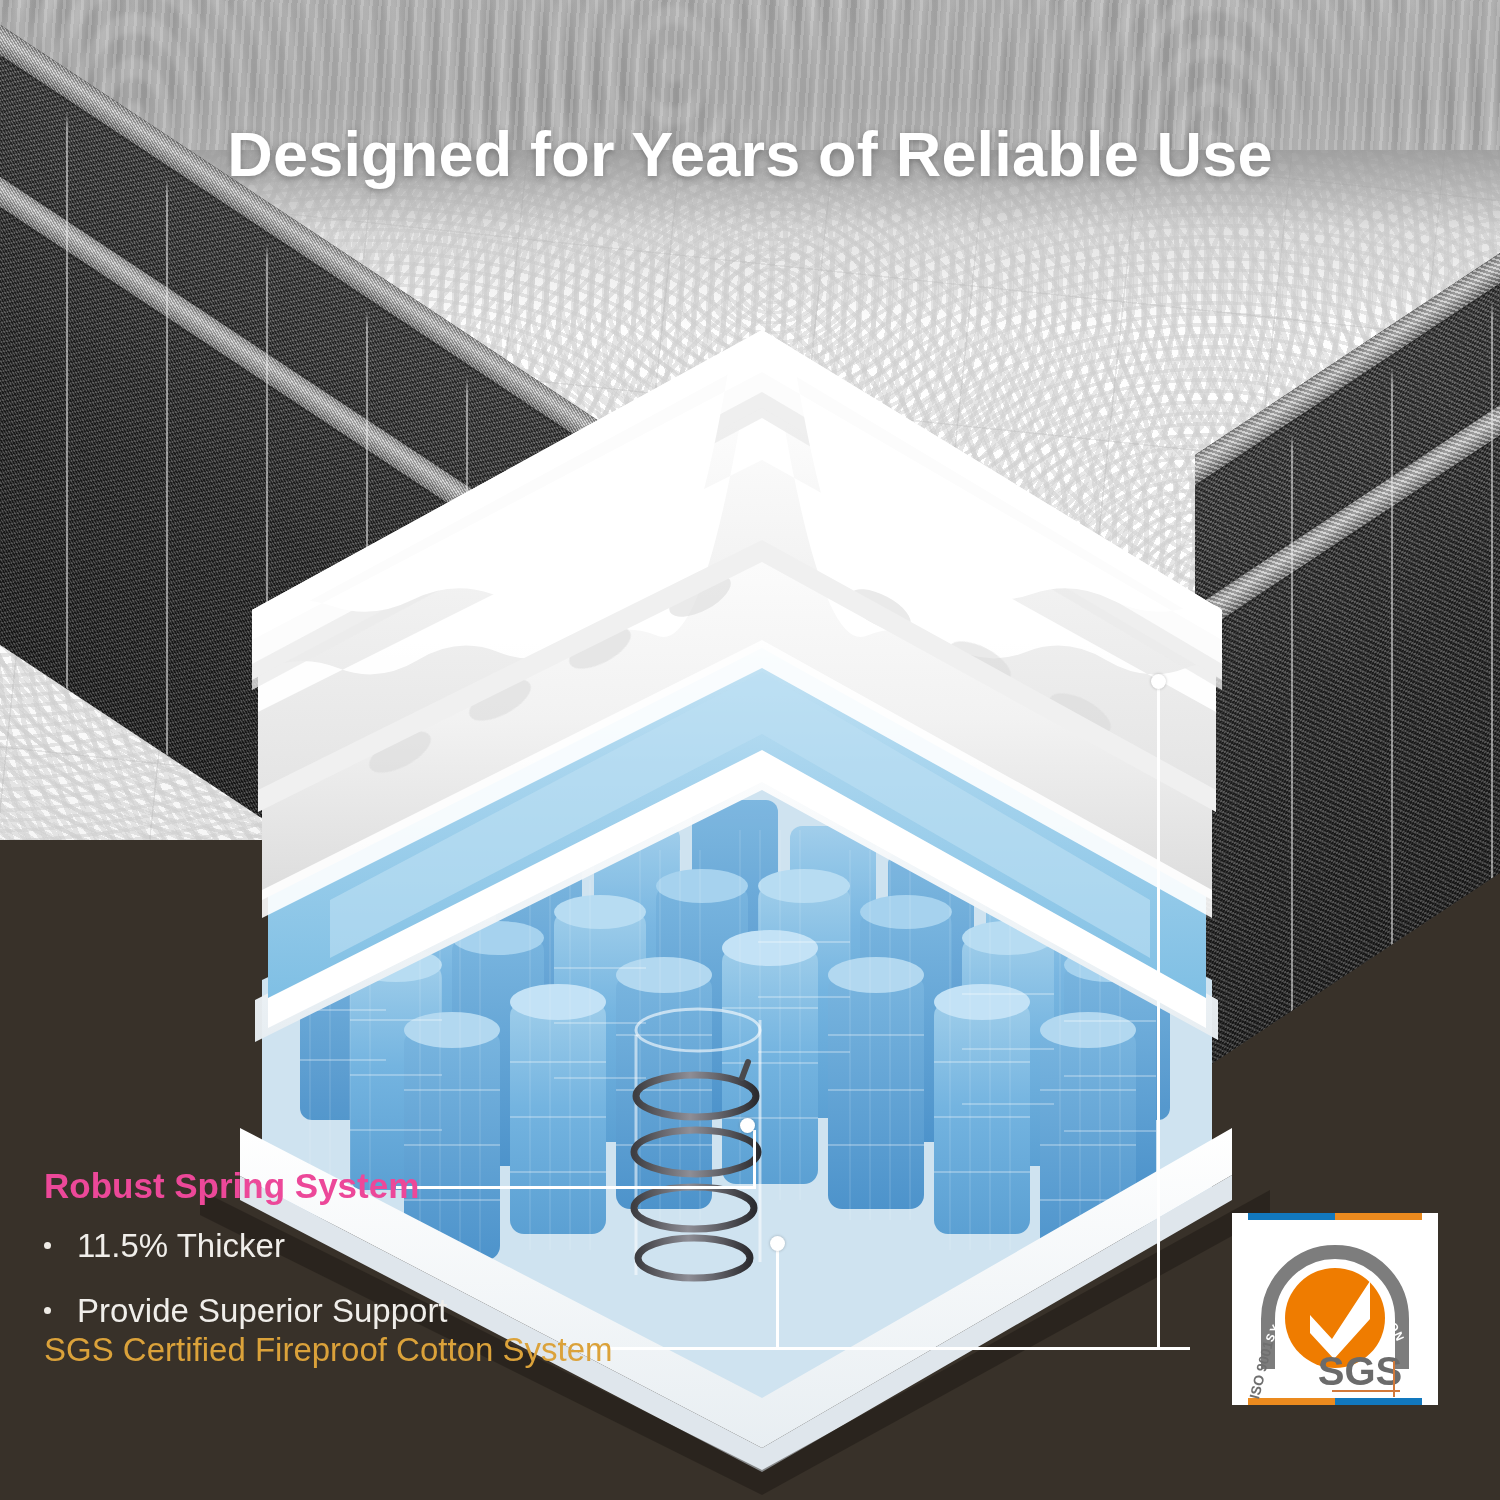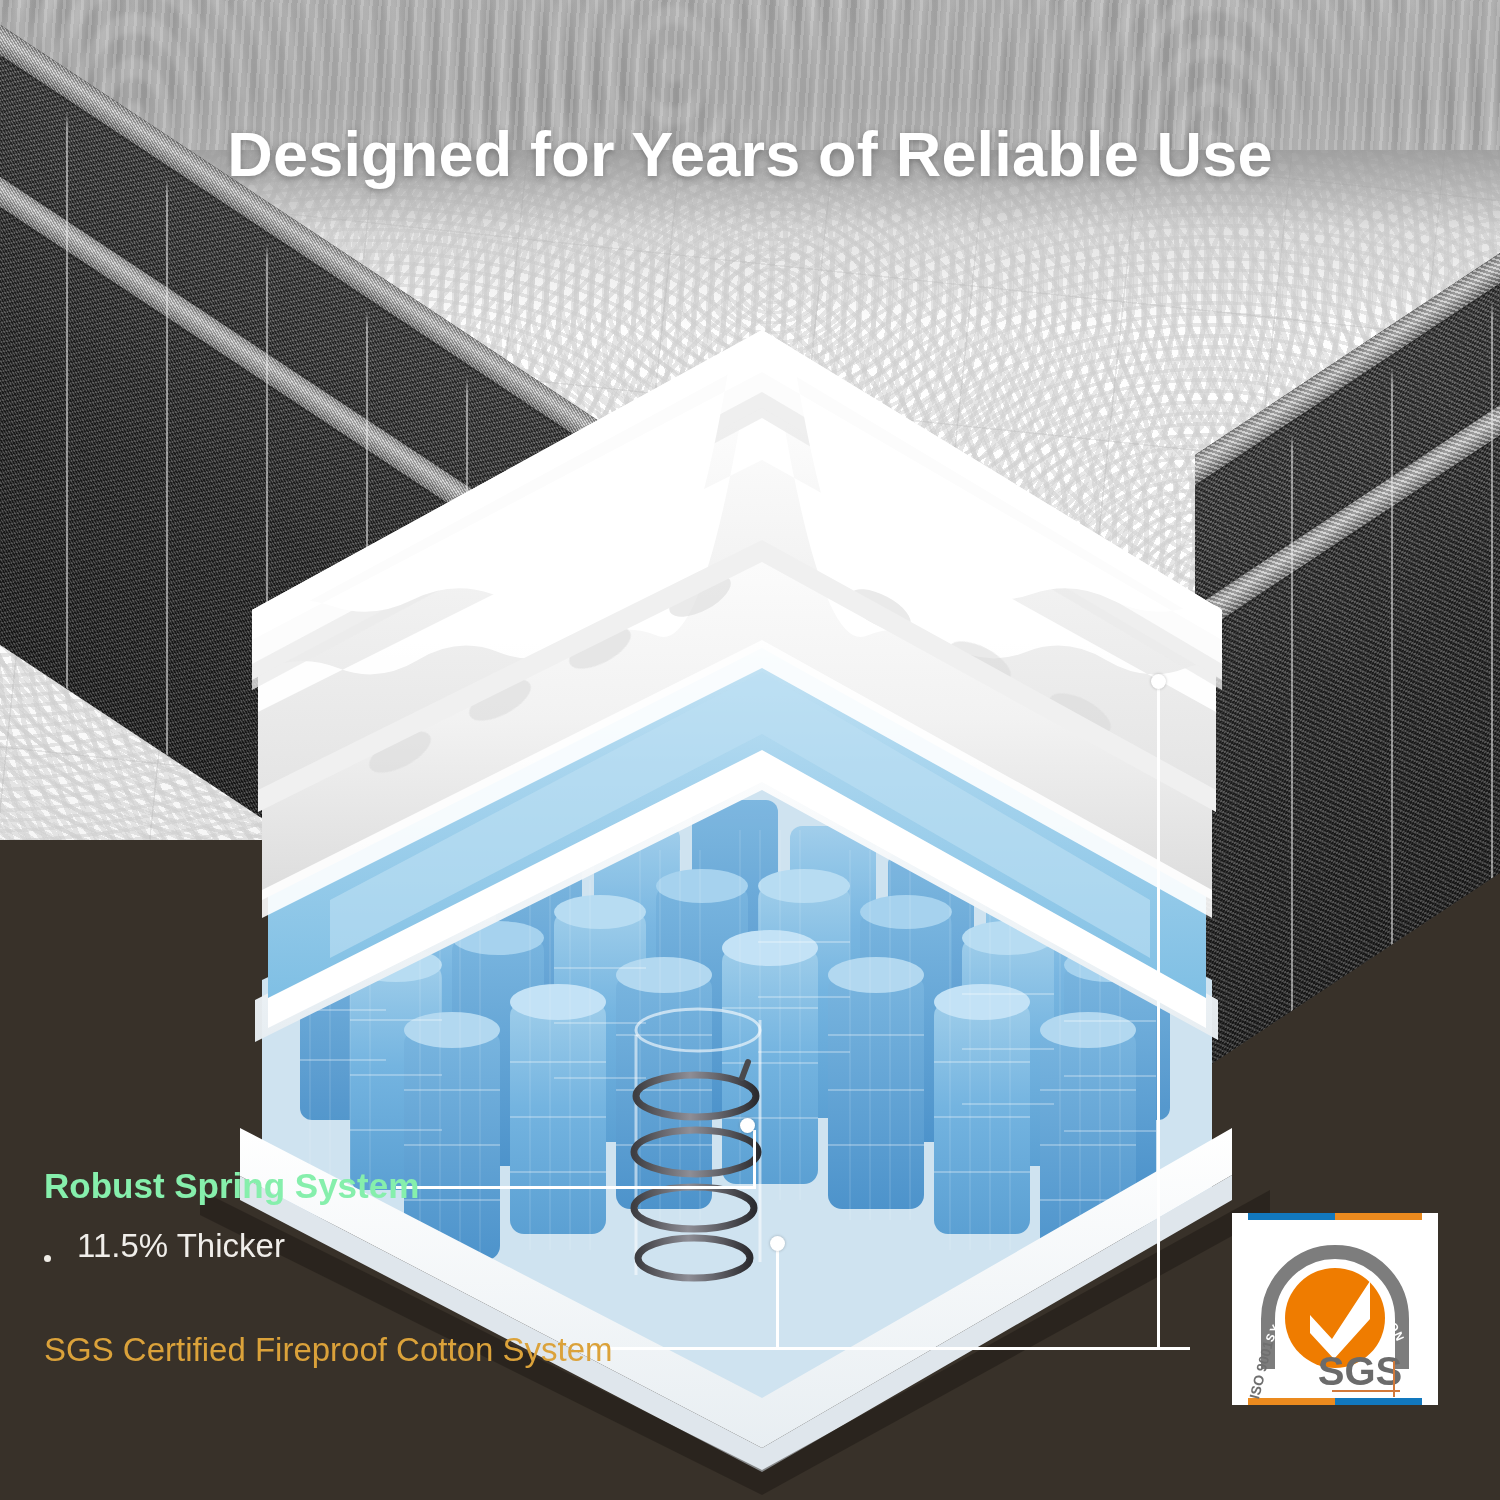--- a/index.html
+++ b/index.html
@@ -99,25 +99,25 @@
     box-shadow:0 1px 3px rgba(0,0,0,.45);
   }
   .piping.p1{ top:0px; }
   .piping.p2{ top:152px; }
 
   
   .cut{ position:absolute; left:0; top:0; width:1500px; height:1500px; z-index:18; pointer-events:none; }
 
   
   .callouts{ position:absolute; left:44px; top:1168px; z-index:60; }
-  .c-head{ font-size:35px; font-weight:bold; color:#86efac; line-height:1; }
+  .c-head{ font-size:35px; font-weight:bold; color:#ec4899; line-height:1; }
   .c-bullets{ list-style:none; margin-top:26px; }
   .c-bullets li{
     font-size:33px; color:#f0eeea; line-height:1; margin-bottom:32px;
-    display:flex; align-items:flex-end;
+    display:flex; align-items:center;
   }
   .c-dot{ display:inline-block; width:7px; height:7px; border-radius:50%;
           background:#efece6; margin-right:26px; flex:0 0 auto; }
   .c-orange{
     position:absolute; left:44px; top:1333px; z-index:60;
     font-size:33px; color:#dba23a; line-height:1;
   }
 
   
   .lead{ position:absolute; background:#ffffff; z-index:55; }
@@ -376,20 +376,24 @@
   <div class="lead" style="left:1157px; top:684px; width:3px; height:665px;"></div>
   <div class="lead-dot" style="left:1151px; top:674px;"></div>
 
   <div class="callouts">
     <div class="c-head">Robust Spring System</div>
     <ul class="c-bullets">
       <li>
         <span class="c-dot"></span>
         <span>11.5% Thicker</span>
       </li>
+      <li>
+        <span class="c-dot"></span>
+        <span>Provide Superior Support</span>
+      </li>
     </ul>
   </div>
 
   <div class="c-orange">SGS Certified Fireproof Cotton System</div>
 
   <div class="sgs">
     <div class="sgs-bar top"></div>
     <div class="sgs-bar bot"></div>
     <svg class="sgs-svg" viewBox="0 0 206 180">
       <defs>

